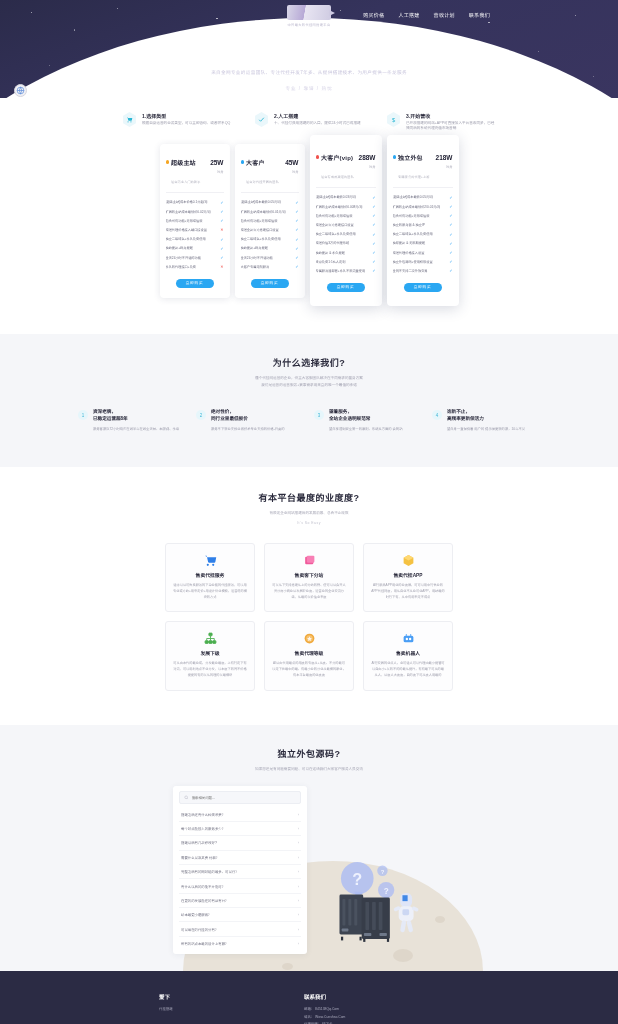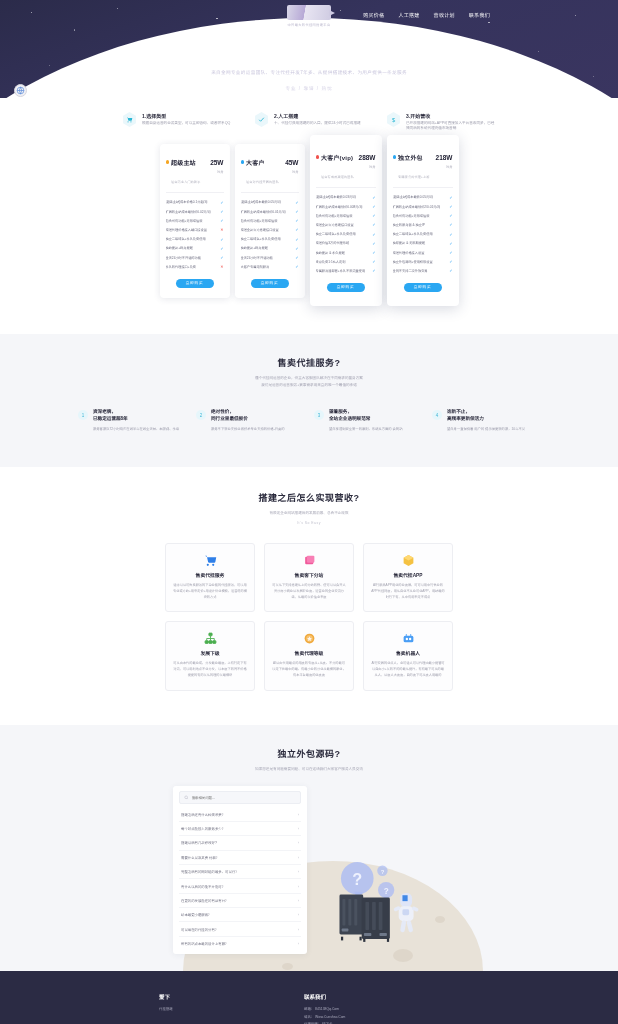--- a/index.html
+++ b/index.html
@@ -609,21 +609,21 @@
         <div class="pli">
           <span class="t">全网不支持二次外放交易</span>
           <span class="tick">✓</span>
         </div>
       </div>
       <button class="buy-btn">立即购买</button>
     </div>
   </section>
 
 <section class="why">
-  <h2 class="sec-title">售卖代挂服务?</h2>
+  <h2 class="sec-title">为什么选择我们?</h2>
   <p class="sec-sub">懂个代挂网运营的企业，设立大客服团队解决在不同需求的量身方案</p>
   <p class="sec-sub" style="margin-top:0">我们是运营的运营服务+赛事需求用来立的唯一个最值的承诺</p>
   <div class="why-grid" id="why-grid">
       <div class="why-item">
         <span class="why-num">1</span>
         <div>
           <h4><span>资深老牌，</span><br><span>已稳定运营超8年</span></h4>
           <p>服务客服队72小时响应在线半年在线全天候，本服務、永续</p>
         </div>
       </div>
@@ -645,21 +645,21 @@
         <span class="why-num">4</span>
         <div>
           <h4><span>迭新不止，</span><br><span>高频率更新保活力</span></h4>
           <p>望自身一直保持着 用户的 提示保更新的服，10年不父</p>
         </div>
       </div>
     </div>
 </section>
 
 <section class="revenue">
-  <h2 class="sec-title">搭建之后怎么实现营收?</h2>
+  <h2 class="sec-title">有本平台最度的业度度?</h2>
   <p class="sec-sub">有限定企业网站搭建后的发展前景、总合不止庞数</p>
   <p class="rev-en">It's So Easy</p>
   <div class="rev-grid" id="rev-grid">
       <div class="rev-card">
         <div class="rev-ico">
           <svg width="13" height="13" viewBox="0 0 24 24" fill="#2f7fe8">
             <path d="M7 18a2 2 0 100 4 2 2 0 000-4zm10 0a2 2 0 100 4 2 2 0 000-4zM2 3h3l2.6 11.6A2 2 0 009.6 16H19a2 2 0 002-1.7L22.6 6H6.2"></path>
           </svg>
         </div>
         <h4>售卖代挂服务</h4>

